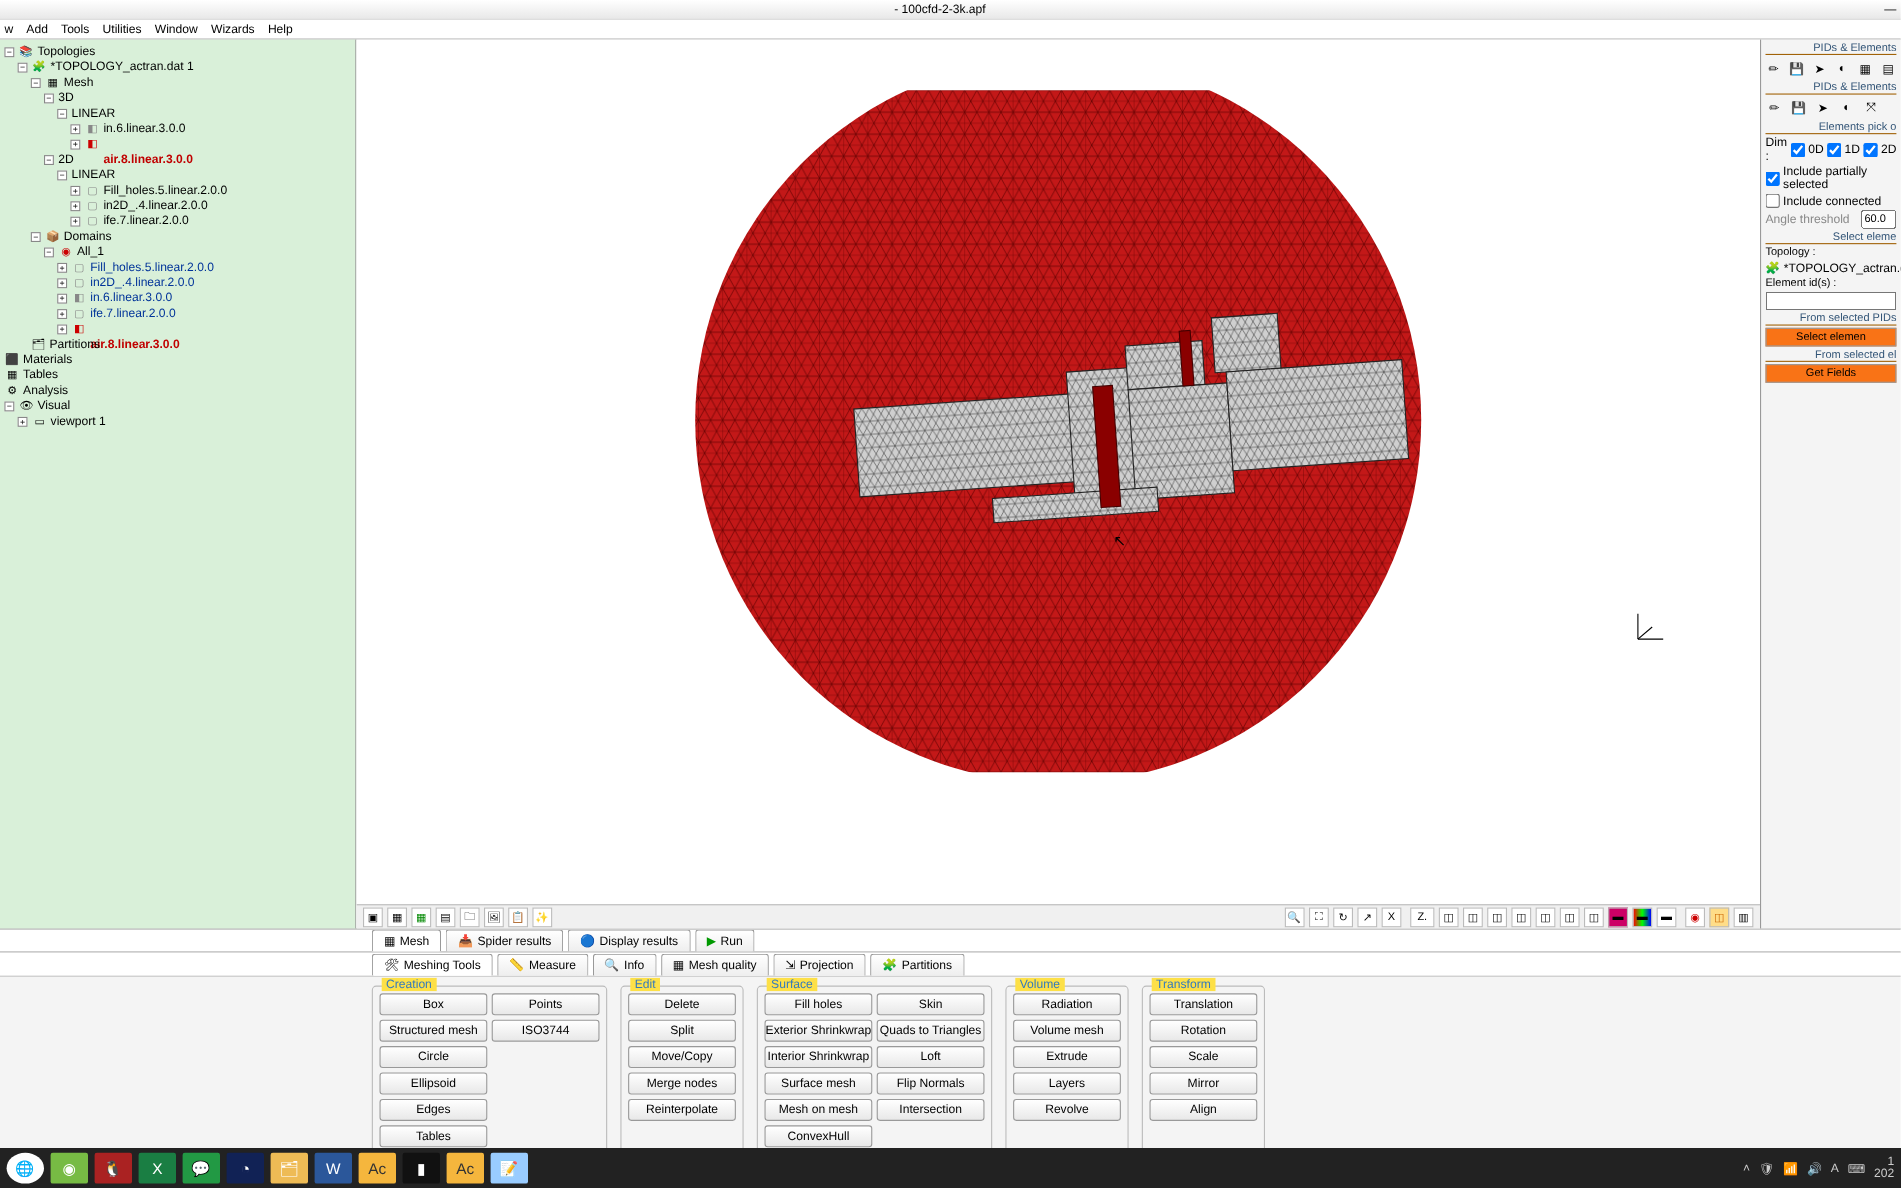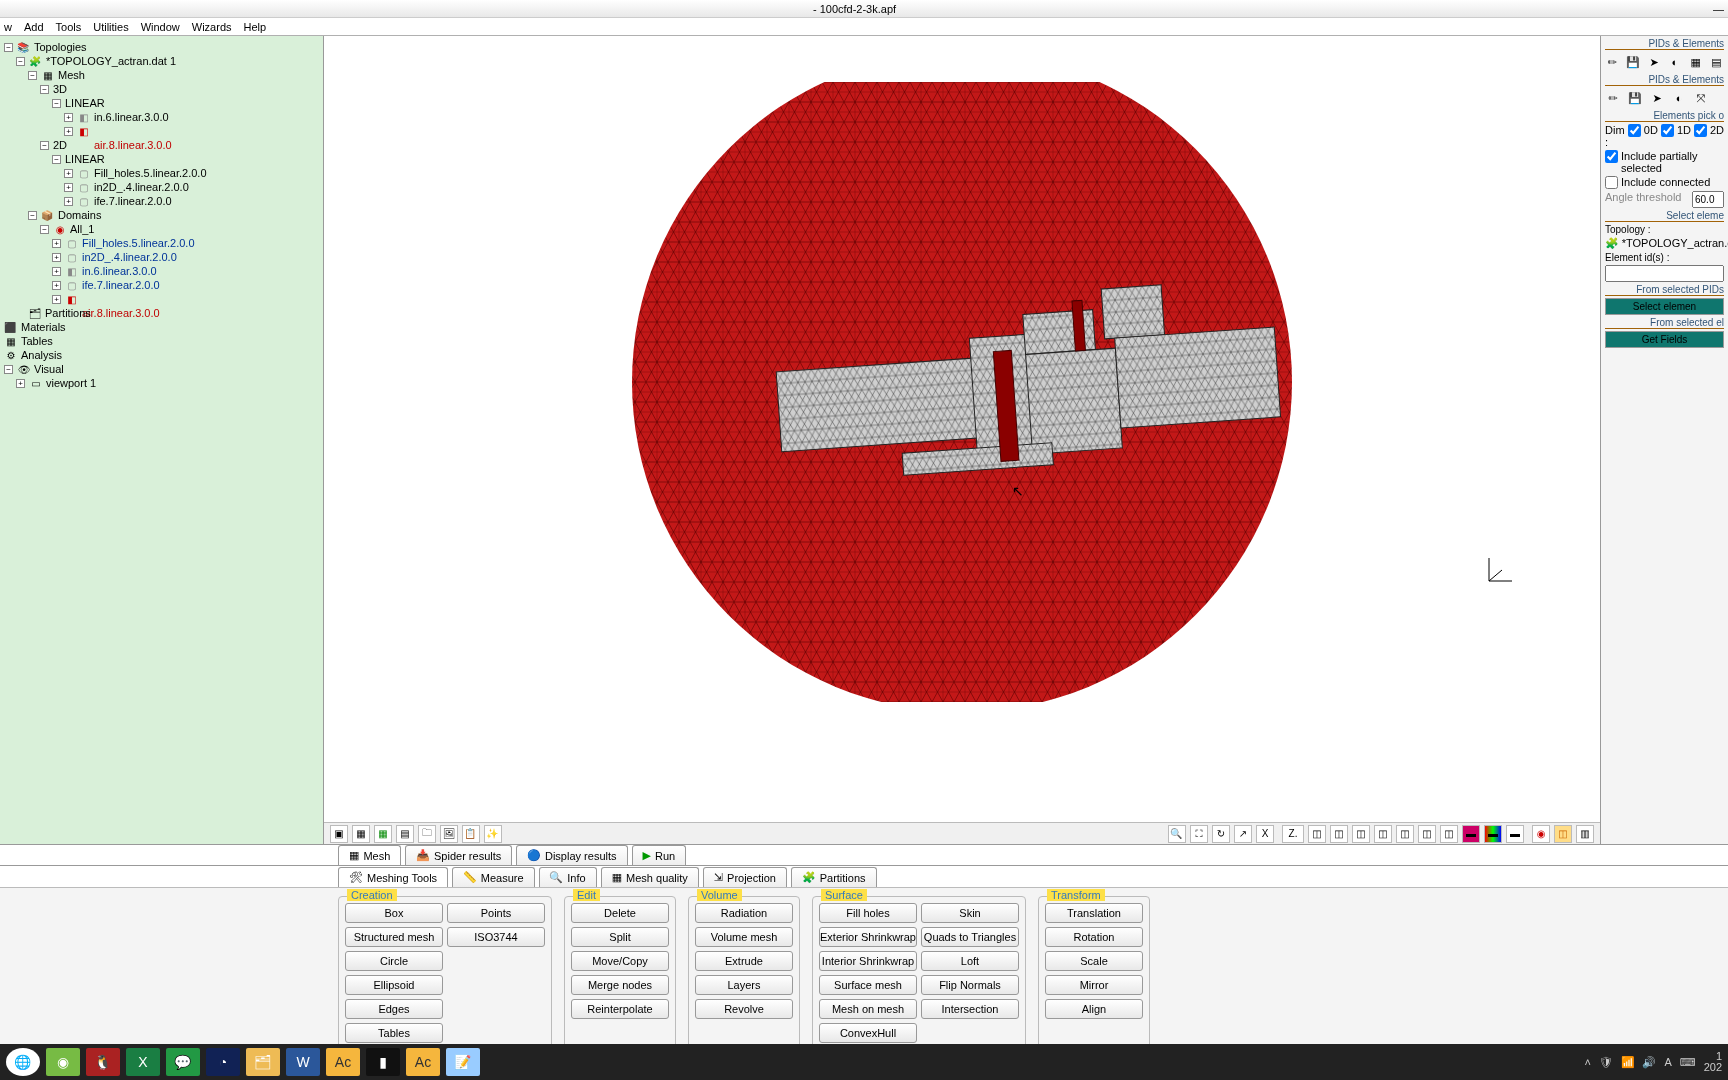--- a/index.html
+++ b/index.html
@@ -9,34 +9,34 @@
 .titlebar .winbtns span { margin-left: 8px; cursor: default; }
 .menubar { height: 18px; background: #fff; border-bottom: 1px solid #b0b0b0; display: flex; align-items: center; padding-left: 4px; }
 .menubar span { margin-right: 12px; cursor: default; }
 .main { display: flex; height: 808px; }
 .treepanel { width: 324px; background: #d9f0d9; border-right: 1px solid #999; padding: 4px 0; overflow: hidden; user-select: none; }
 .tnode { display: flex; align-items: center; height: 14px; padding-left: 4px; white-space: nowrap; }
 .tnode .tog { width: 9px; height: 9px; border: 1px solid #888; background: #fff; font-size: 8px; line-height: 7px; text-align: center; margin-right: 4px; cursor: pointer; }
 .tnode .sp { display: inline-block; }
 .tnode .icn { width: 14px; height: 12px; margin-right: 3px; display: inline-flex; align-items: center; justify-content: center; font-size: 10px; }
 .tnode .lbl { cursor: default; }
-.tnode .lbl.red { color: #c00000; font-weight: normal; margin-top: 28px; }
+.tnode .lbl.red { color: #c00000; font-weight: bold; margin-top: 28px; }
 .tnode .lbl.blue { color: #003399; }
 .viewport { flex: 1; background: #ffffff; position: relative; overflow: hidden; }
 .viewport svg.mesh { position: absolute; left: 50%; top: 44%; transform: translate(-50%,-50%); }
 .axisgizmo { position: absolute; right: 86px; bottom: 258px; width: 30px; height: 30px; }
 .cursor { position: absolute; left: 688px; top: 447px; font-size: 14px; color: #000; } 
 .rightpanel { width: 128px; background: #f4f4f4; border-left: 1px solid #999; padding: 2px 4px; overflow: hidden; display: flex; flex-direction: column; gap: 2px; position: relative; }
 .rightpanel .sect { font-size: 10px; color: #357; text-align: right; border-bottom: 1px solid #a16207; }
 .rightpanel .iconrow { display: flex; gap: 6px; padding: 2px 0; }
 .rightpanel .iconrow span { width: 16px; height: 16px; display: inline-flex; align-items: center; justify-content: center; cursor: default; }
-.rightpanel .chkrow { display: flex; align-items: flex-start; gap: 3px; font-size: 10px; }
+.rightpanel .chkrow { display: flex; align-items: center; gap: 3px; font-size: 10px; }
 .rightpanel label { font-size: 10px; }
 .rightpanel input[type=text]{ width: 100%; font-size: 10px; padding: 1px; }
-.rightpanel button { width: 100%; font-size: 10px; padding: 2px; background: #0f766e; border: 1px solid #999; cursor: default; }
+.rightpanel button { width: 100%; font-size: 10px; padding: 2px; background: #f97316; border: 1px solid #999; cursor: default; }
 .vp-toolbar { position: absolute; left: 0; right: 0; bottom: 0; height: 22px; background: #f0f0f0; border-top: 1px solid #bbb; display: flex; align-items: center; padding: 0 6px; gap: 8px; }
 .vp-toolbar .tgrp { display: flex; gap: 4px; }
 .vp-toolbar .tbtn { width: 18px; height: 18px; border: 1px solid #bbb; background: #fff; display: inline-flex; align-items: center; justify-content: center; font-size: 10px; cursor: default; }
 .tabsrow { height: 22px; background: #fff; border-top: 1px solid #999; border-bottom: 1px solid #999; display: flex; align-items: flex-end; padding-left: 338px; }
 .tab { height: 20px; padding: 0 10px; border: 1px solid #999; border-bottom: none; background: linear-gradient(#fff,#eee); margin-right: 4px; display: flex; align-items: center; gap: 4px; border-radius: 3px 3px 0 0; cursor: default; }
 .tab.active { background: #fff; }
 .subtabs { height: 22px; background: #fff; border-bottom: 1px solid #bbb; display: flex; align-items: flex-end; padding-left: 338px; }
 .subtab { height: 20px; padding: 0 10px; border: 1px solid #999; border-bottom: none; background: linear-gradient(#fff,#eee); margin-right: 4px; display: flex; align-items: center; gap: 4px; border-radius: 3px 3px 0 0; cursor: default; }
 .subtab.active { background: #fff; }
 .toolpanel { height: 174px; background: #f4f4f4; padding: 8px 8px 8px 338px; display: flex; gap: 12px; }
@@ -417,50 +417,50 @@
         <div class="col">
       <button class="gbtn">Delete</button>
       <button class="gbtn">Split</button>
       <button class="gbtn">Move/Copy</button>
       <button class="gbtn">Merge nodes</button>
       <button class="gbtn">Reinterpolate</button>
     </div>
       </div>
   </div>
   <div class="group">
-    <span class="gtitle">Volume</span>
-    <div class="cols">
-        <div class="col">
-      <button class="gbtn">Radiation</button>
-      <button class="gbtn">Volume mesh</button>
-      <button class="gbtn">Extrude</button>
-      <button class="gbtn">Layers</button>
-      <button class="gbtn">Revolve</button>
-    </div>
-      </div>
-  </div>
-  <div class="group">
     <span class="gtitle">Surface</span>
     <div class="cols">
       <div class="col">
         <button class="gbtn">Fill holes</button>
         <button class="gbtn">Exterior Shrinkwrap</button>
         <button class="gbtn">Interior Shrinkwrap</button>
         <button class="gbtn">Surface mesh</button>
         <button class="gbtn">Mesh on mesh</button>
         <button class="gbtn">ConvexHull</button>
       </div>
       <div class="col">
         <button class="gbtn">Skin</button>
         <button class="gbtn">Quads to Triangles</button>
         <button class="gbtn">Loft</button>
         <button class="gbtn">Flip Normals</button>
         <button class="gbtn">Intersection</button>
       </div>
     </div>
+  </div>
+  <div class="group">
+    <span class="gtitle">Volume</span>
+    <div class="cols">
+        <div class="col">
+      <button class="gbtn">Radiation</button>
+      <button class="gbtn">Volume mesh</button>
+      <button class="gbtn">Extrude</button>
+      <button class="gbtn">Layers</button>
+      <button class="gbtn">Revolve</button>
+    </div>
+      </div>
   </div>
   <div class="group">
     <span class="gtitle">Transform</span>
     <div class="cols">
         <div class="col">
       <button class="gbtn">Translation</button>
       <button class="gbtn">Rotation</button>
       <button class="gbtn">Scale</button>
       <button class="gbtn">Mirror</button>
       <button class="gbtn">Align</button>

